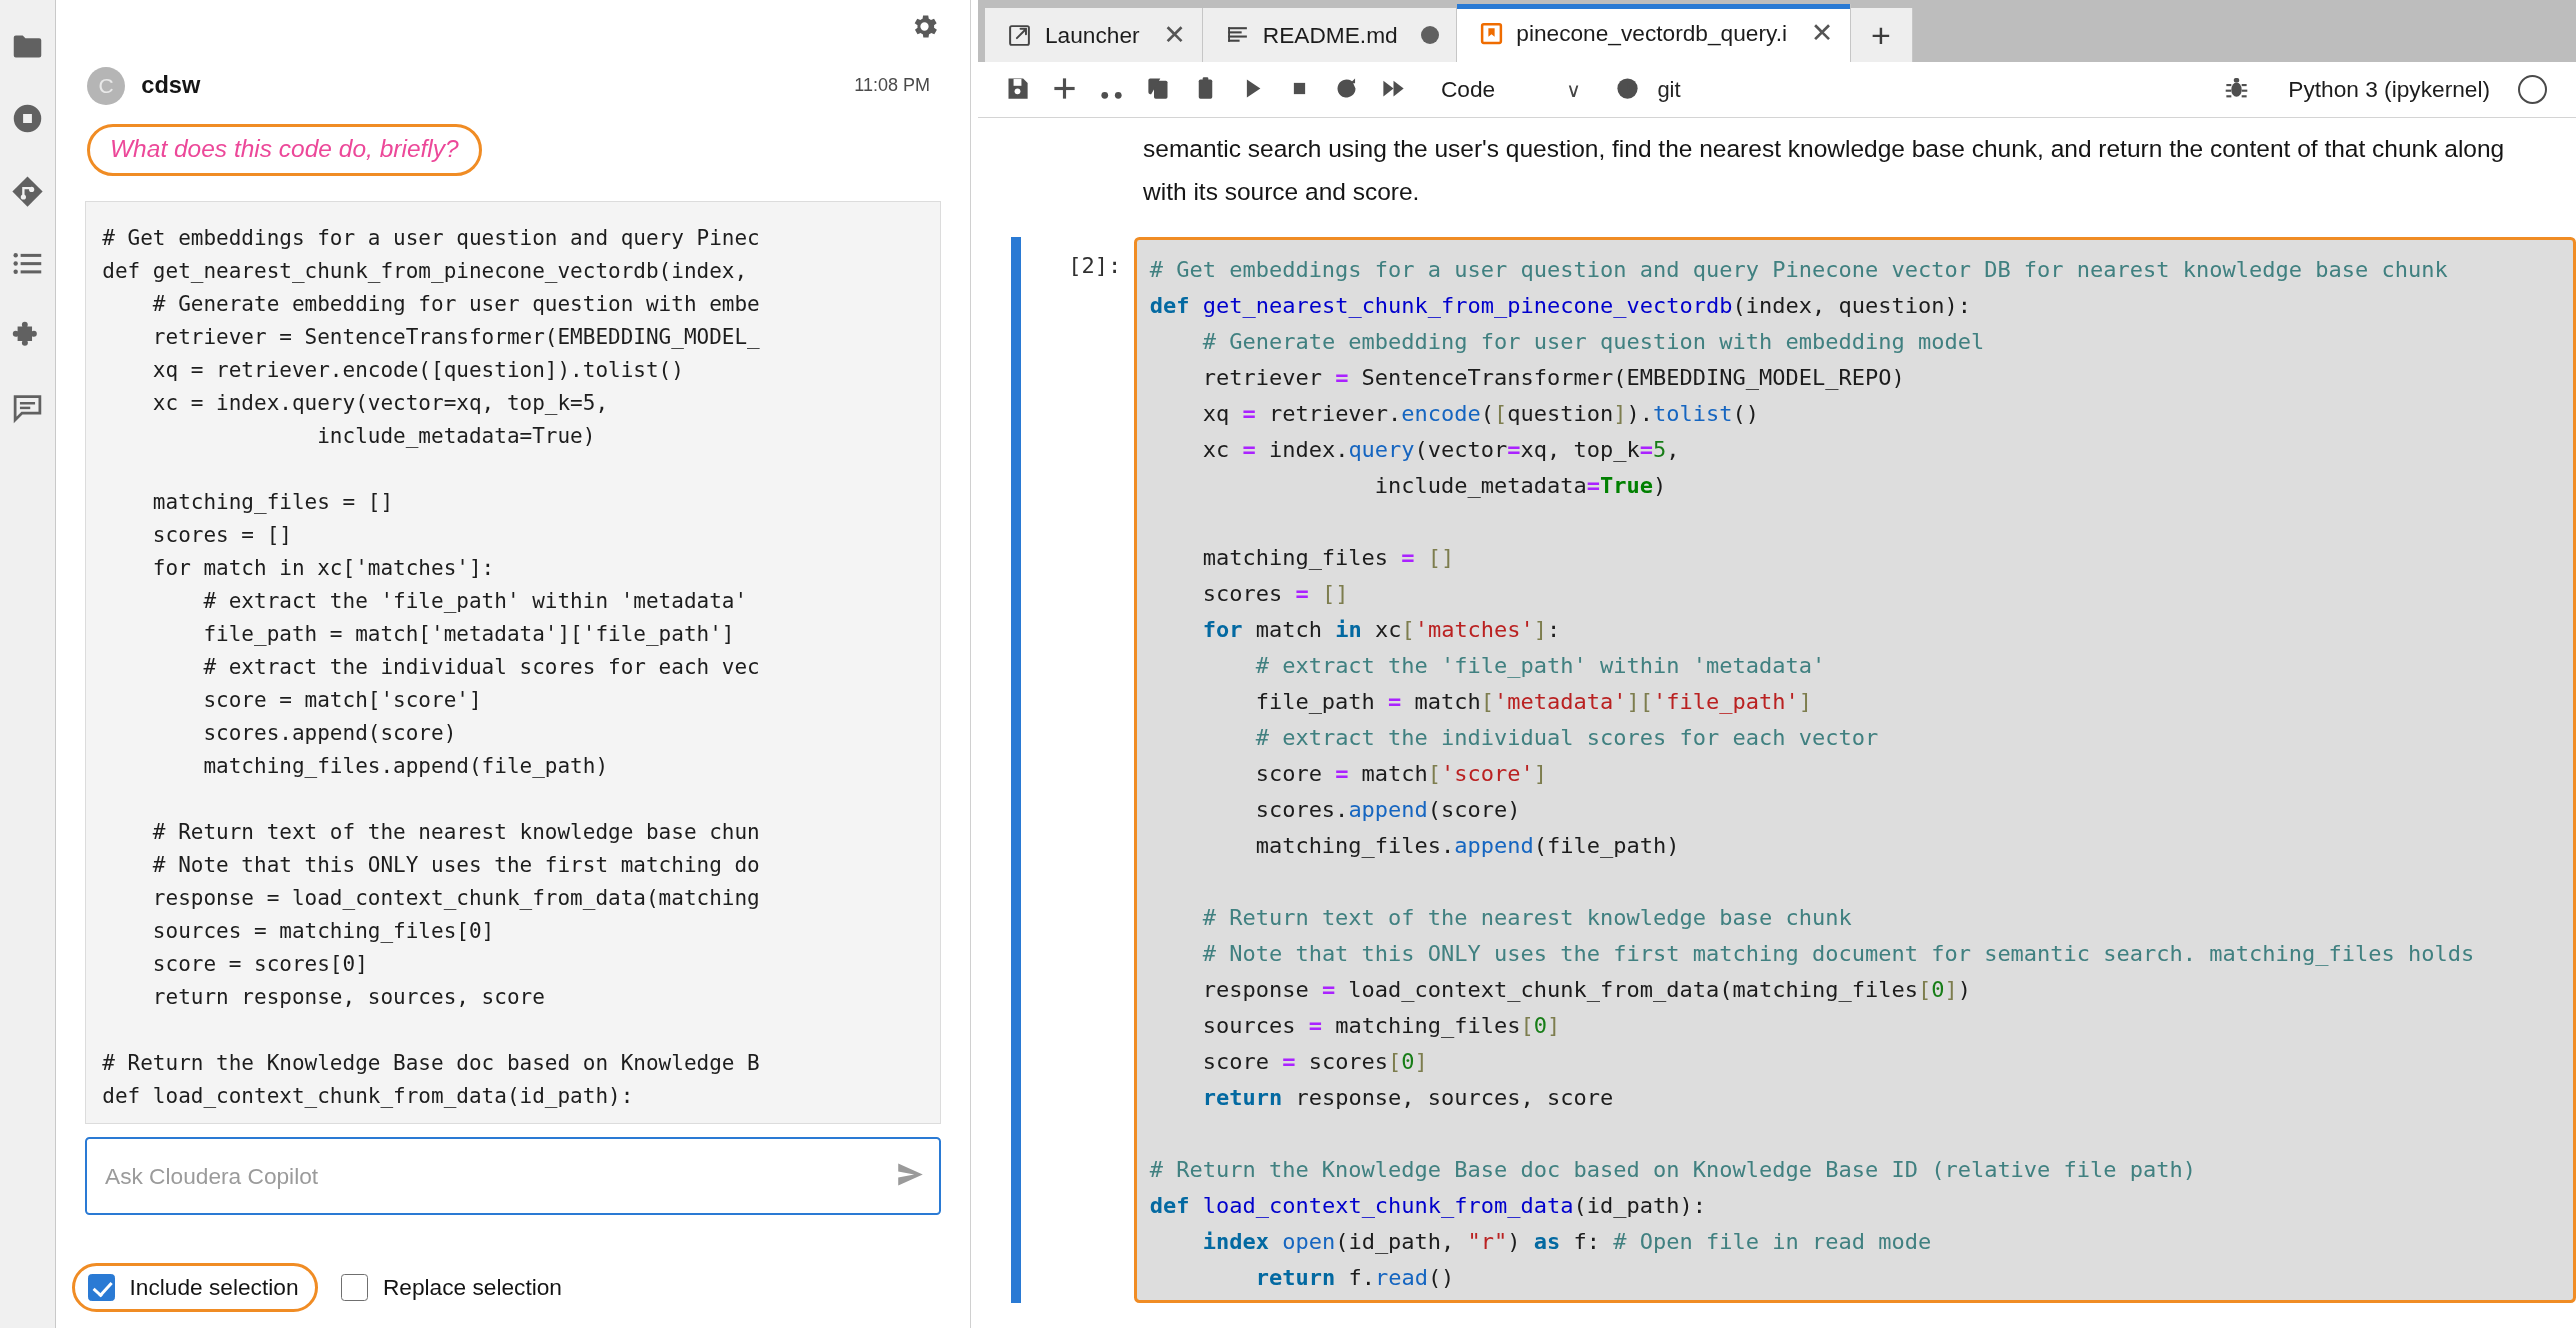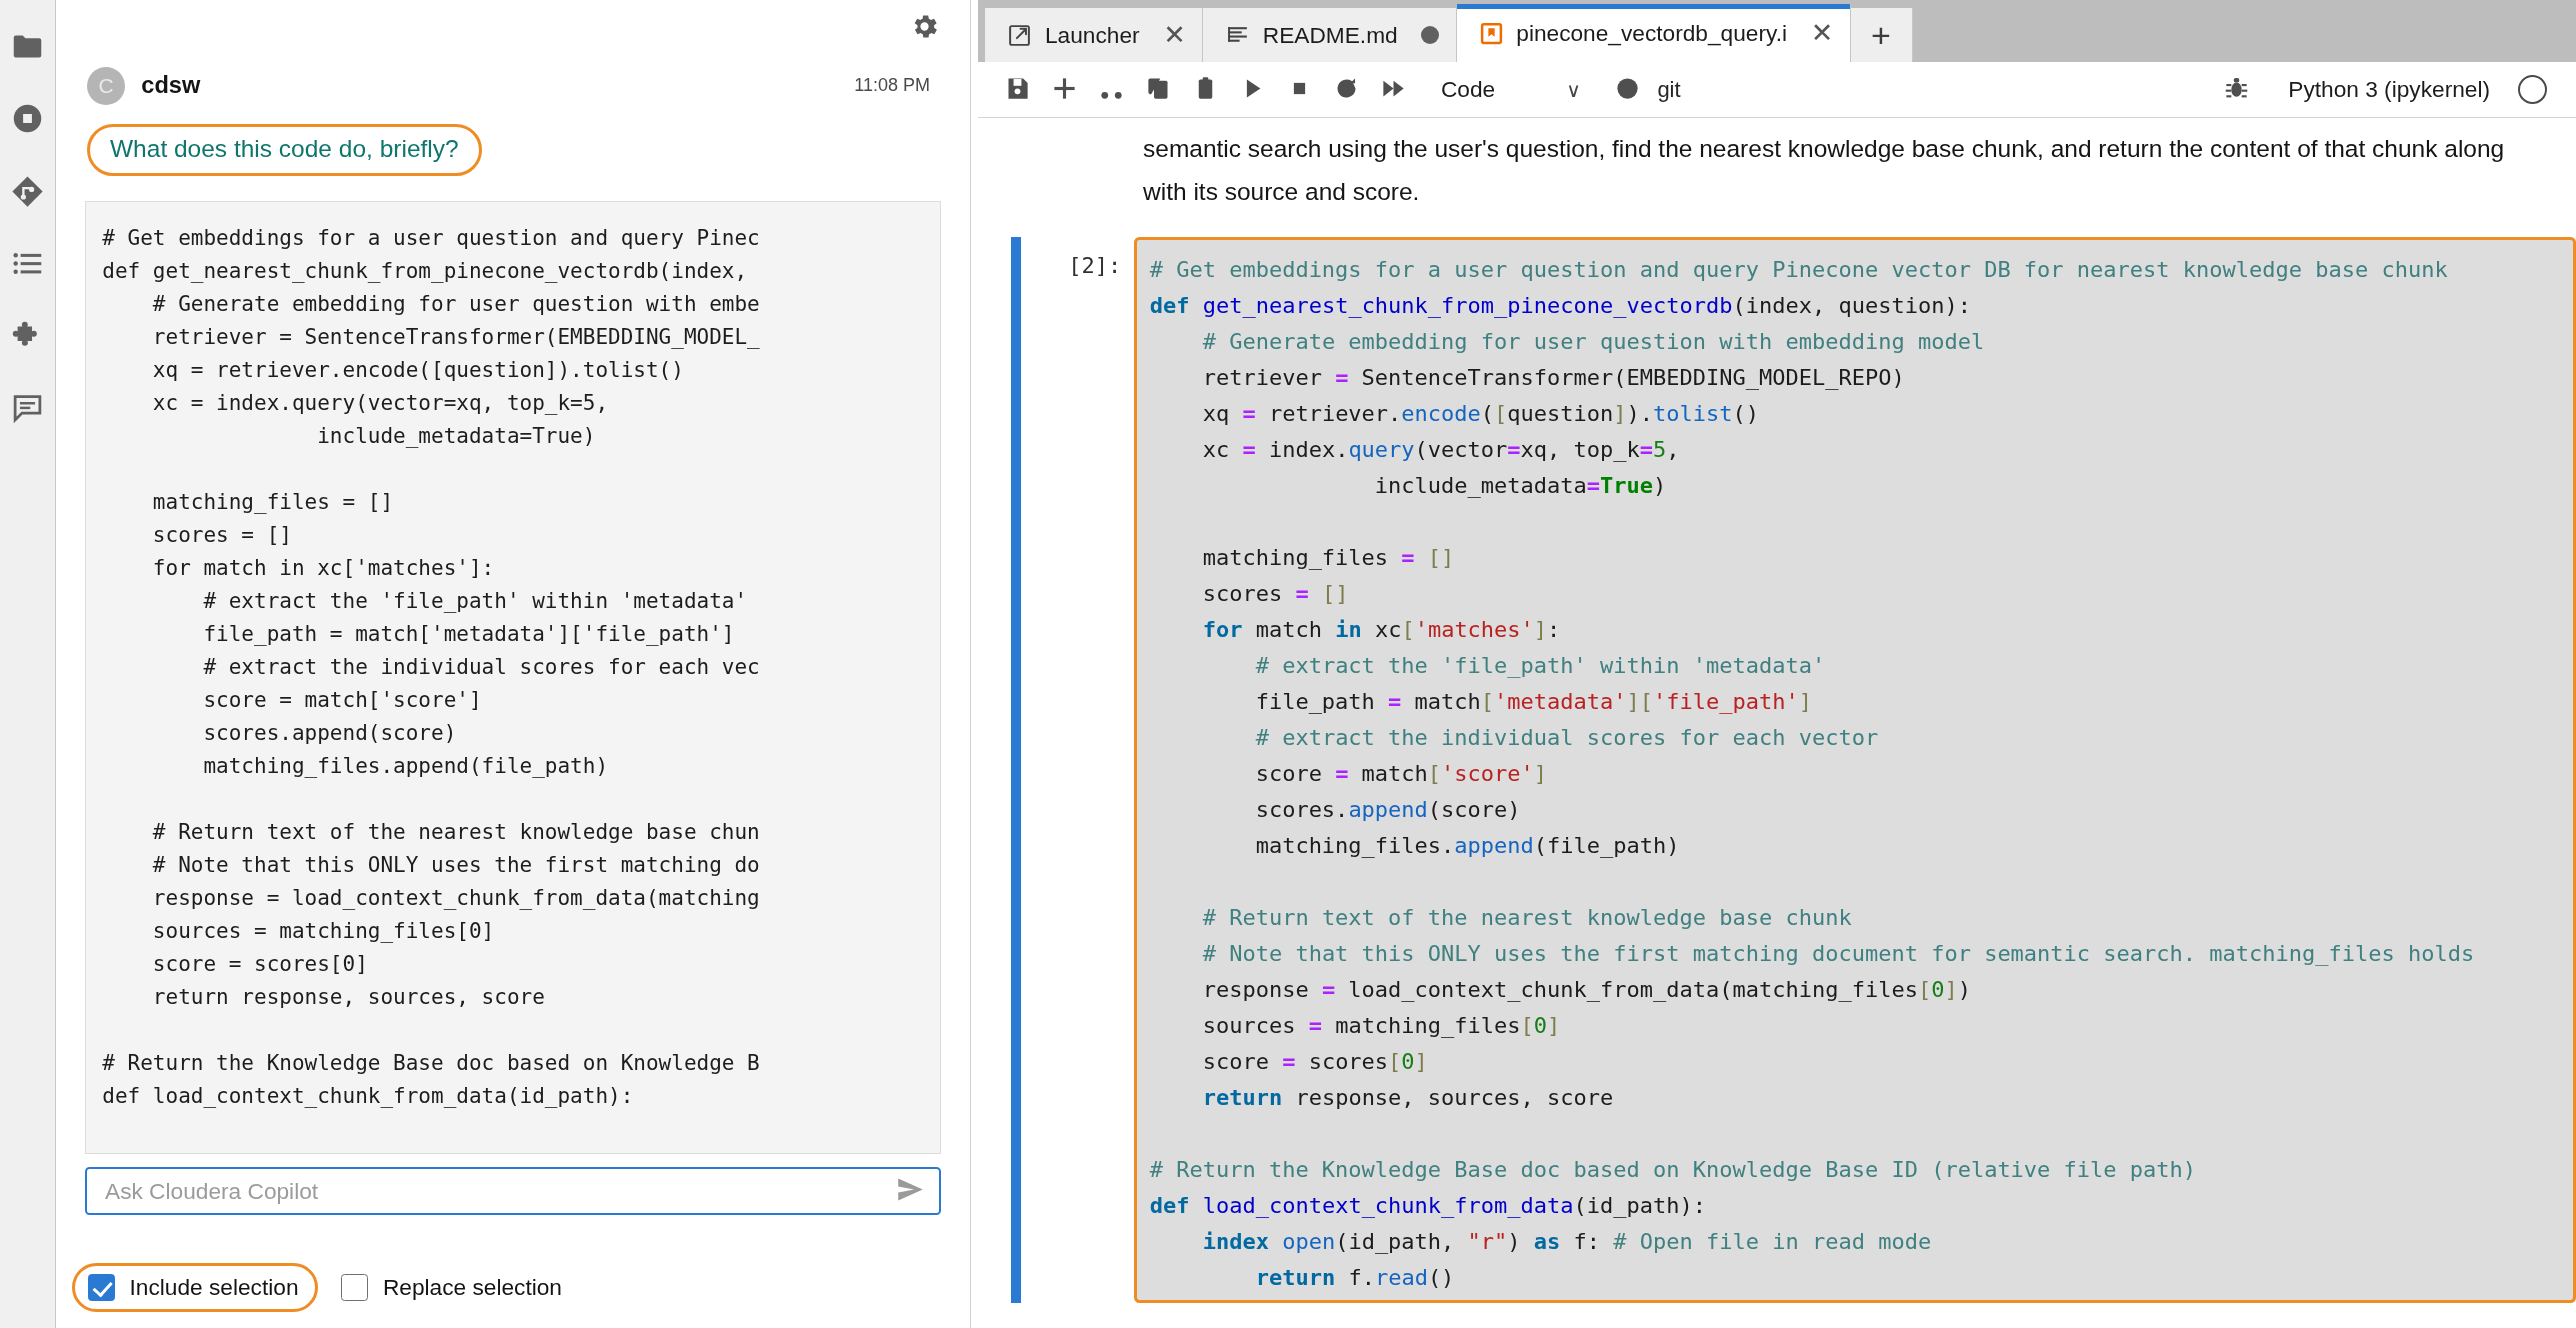--- a/index.html
+++ b/index.html
@@ -49,41 +49,42 @@
   }
   .author { font-size: 23.6px; font-weight: bold; color: #151515; }
   .msg-time {
     margin-left: auto; font-size: 18px; color: #4a4a4a;
     padding-right: 9px;
   }
 
   .user-bubble-wrap { padding: 12.7px 31px 0 31px; }
   .user-bubble {
     display: inline-block;
-    font-size: 24.5px; color: #0f766e;
+    font-size: 24.5px; color: #ec4899;
     border: 3.6px solid #f08c24; border-radius: 34px;
     padding: 8.2px 20px 10px 20px;
     background: #fff;
+    font-style: italic;
   }
 
   .code-preview {
     margin: 25px 29px 0 29px;
     background: #f4f4f4; border: 0.9px solid #dcdcdc;
     flex: 1 1 auto; overflow: hidden; position: relative;
     padding: 20px 0 0 16.3px;
   }
   .code-preview pre {
     font-family: "DejaVu Sans Mono", monospace;
     font-size: 21px; line-height: 33px;
     color: #1d1d1d; white-space: pre;
   }
 
   .composer { padding: 12.7px 29px 0 29px; }
   .composer-box {
-    position: relative; height: 48px;
+    position: relative; height: 78px;
     border: 2.7px solid #2a7ad4; border-radius: 4.5px;
     background: #fff; display: flex; align-items: center;
   }
   .composer-box input {
     flex: 1; border: none; outline: none;
     font-family: "Liberation Sans", sans-serif;
     font-size: 22.7px; color: #222; padding: 0 18px;
     background: transparent;
   }
   .composer-box input::placeholder { color: #9b9b9b; }

